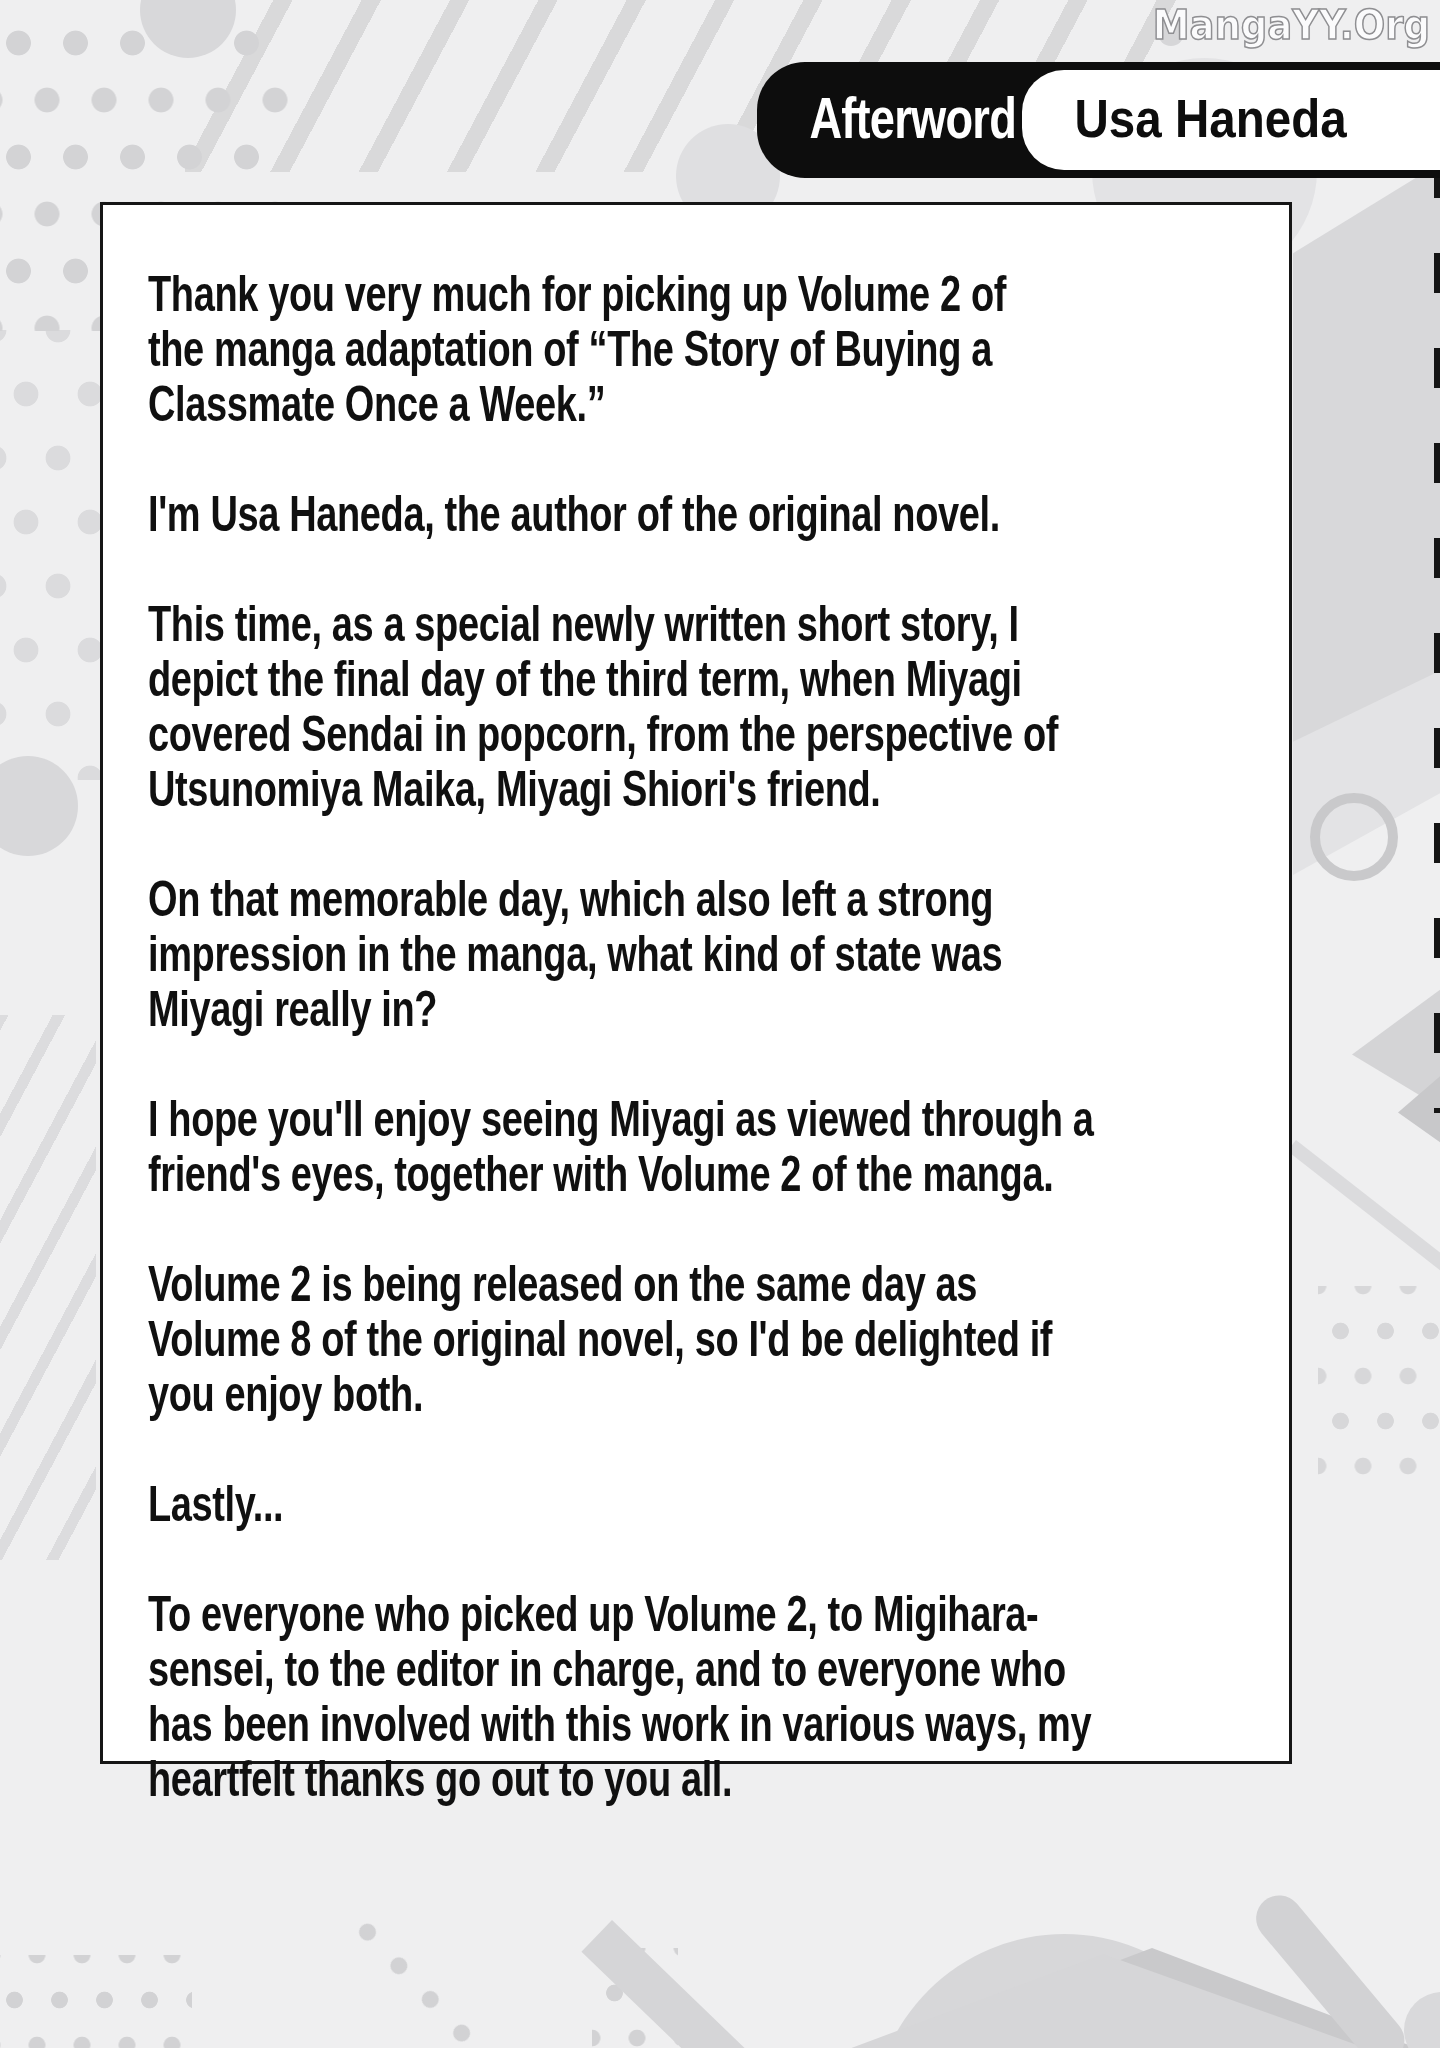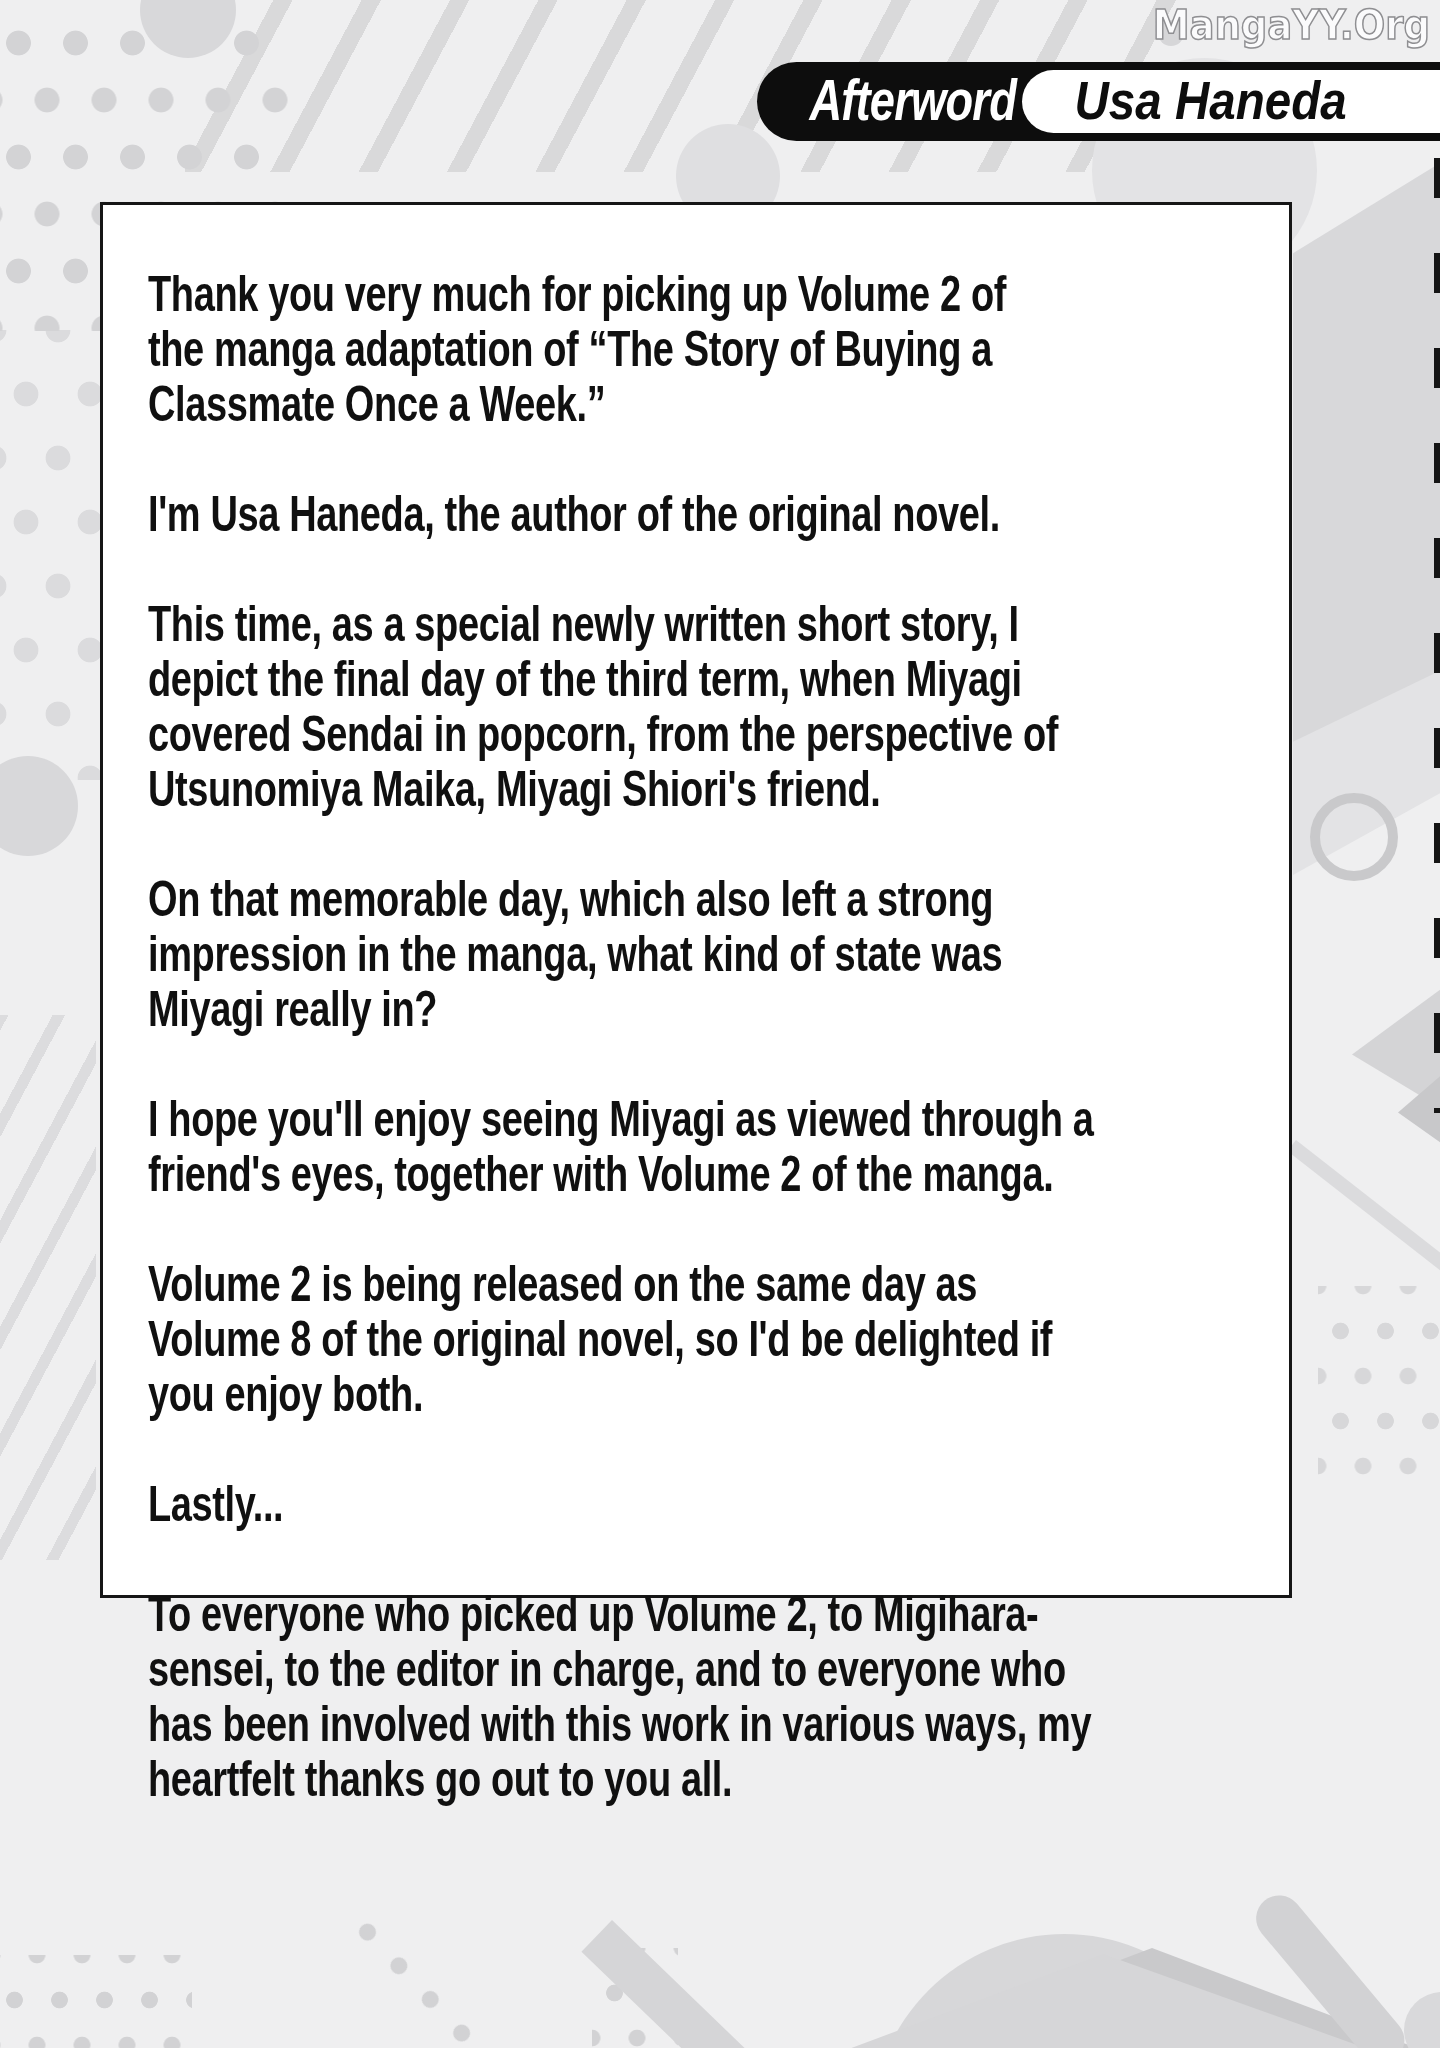--- a/index.html
+++ b/index.html
@@ -17,32 +17,32 @@
     background-position:0 0, 28.5px 57px;
   }
   .dots-sm {
     background-image:
       radial-gradient(circle, #d2d2d4 8px, transparent 8.7px),
       radial-gradient(circle, #d2d2d4 8px, transparent 8.7px);
     background-size:45px 90px;
     background-position:0 0, 22.5px 45px;
   }
   .content-box {
-    position:absolute; left:100px; top:202px; width:1192px; height:1396px;
+    position:absolute; left:100px; top:202px; width:1192px; height:1562px;
     background:#ffffff; border:3px solid #161616; box-sizing:border-box; z-index:2;
   }
   .afterword-text { position:absolute; left:45px; top:62px; width:1420px; }
   .para {
     margin:0 0 55px 0; color:#101010;
     font-weight:bold; font-size:50px; line-height:55px; letter-spacing:-0.5px;
     white-space:pre; transform:scaleX(0.76); transform-origin:0 0;
   }
   .header {
-    position:absolute; left:757px; top:62px; right:0; height:79px;
-    background:#0d0d0d; border-radius:48px 0 0 48px; z-index:3;font-style:italic;
+    position:absolute; left:757px; top:62px; right:0; height:116px;
+    background:#0d0d0d; border-radius:48px 0 0 48px; z-index:3;
   }
   .header-label {
     position:absolute; left:26px; top:50%; width:240px; text-align:center;
     color:#ffffff; font-size:58px; font-weight:bold; letter-spacing:-1px;
     transform:translateY(-54%) scaleX(0.78);
   }
   .author-pill {
     position:absolute; left:265px; top:8px; right:0; bottom:8px;
     background:#ffffff; border-radius:42px 0 0 42px;
     display:flex; align-items:center; padding-left:34px;

